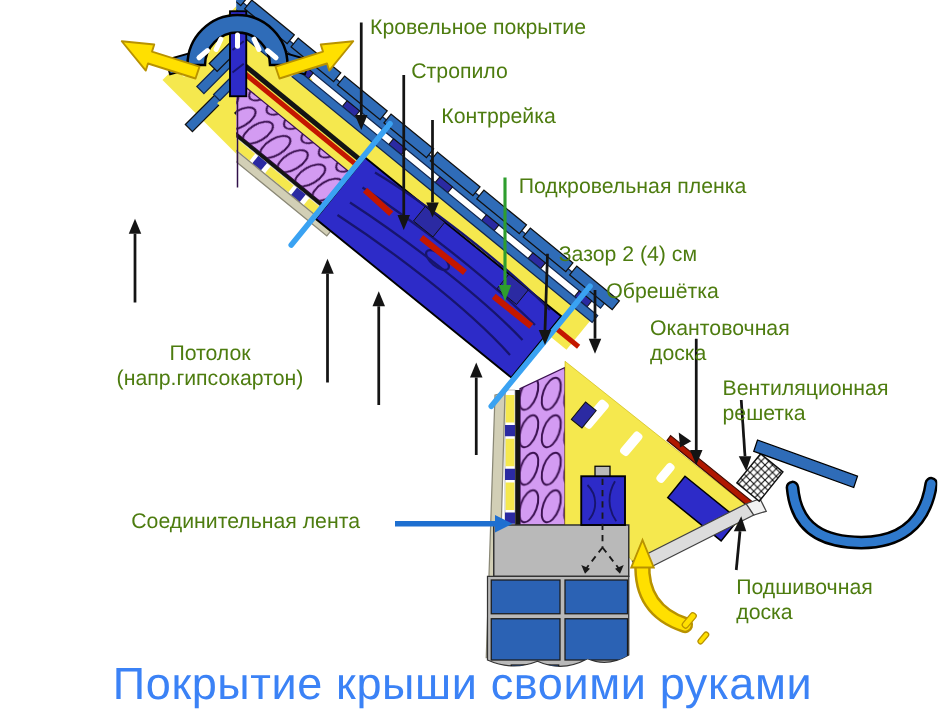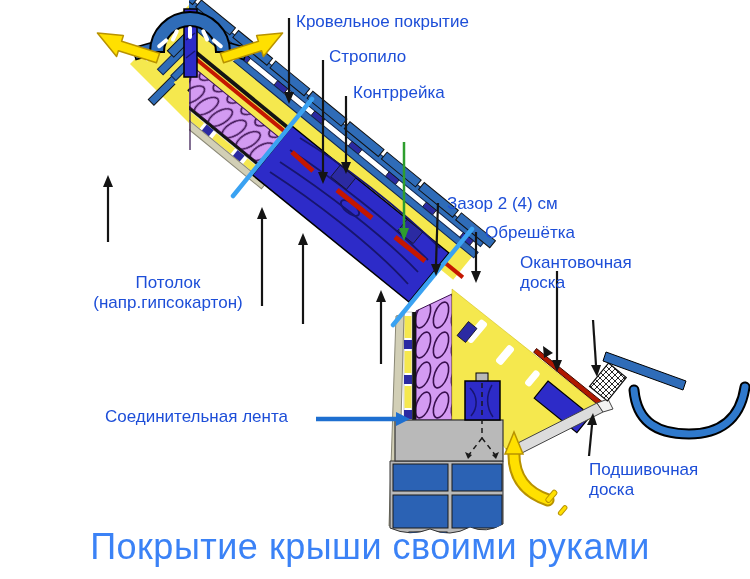--- a/index.html
+++ b/index.html
@@ -1,19 +1,19 @@
 <!DOCTYPE html>
 <html><head>
 <meta charset="utf-8">
 <style>
   html,body{margin:0;padding:0;background:#fff;}
   #stage{position:relative;width:750px;height:579px;background:#fff;overflow:hidden;
          font-family:"Liberation Sans",sans-serif;}
   #stage svg{position:absolute;left:0;top:0;}
-  .lbl{position:absolute;font:17px/1.18 "Liberation Sans",sans-serif;color:#1d4ed8;
+  .lbl{position:absolute;font:17px/1.18 "Liberation Sans",sans-serif;color:#4d7c0f;
        white-space:pre-line;}
   .lbl.center{text-align:left;}
   .lbl.right{text-align:center;}
   #main-title{position:absolute;left:0;top:527px;width:740px;text-align:center;
       font:36px/1.1 "Liberation Sans",sans-serif;color:#3b82f6;letter-spacing:0.5px;}
 </style>
 </head>
 <body>
 
 <div id="stage">
@@ -297,24 +297,27 @@
     <g>
       <line x1="316" y1="419" x2="396" y2="419" stroke="#1e6fd0" stroke-width="4.5"></line>
       <polygon points="396,412 396,426 410,419" fill="#1e6fd0"></polygon>
     </g>
   </g>
 </svg>
 
 <div class="lbl" style="left:296px;top:12px">Кровельное покрытие</div>
 <div class="lbl" style="left:329px;top:47px">Стропило</div>
 <div class="lbl" style="left:353px;top:83px">Контррейка</div>
+<div class="lbl" style="left:415px;top:139px">Подкровельная пленка</div>
 <div class="lbl" style="left:447px;top:194px">Зазор 2 (4) см</div>
 <div class="lbl" style="left:485px;top:223px">Обрешётка</div>
 <div class="lbl center" style="left:520px;top:253px;width:152px">Окантовочная
 доска</div>
+<div class="lbl center" style="left:578px;top:301px;width:160px">Вентиляционная
+решетка</div>
 <div class="lbl right" style="left:78px;top:273px;width:180px">Потолок
 (напр.гипсокартон)</div>
 <div class="lbl" style="left:105px;top:407px">Соединительная лента</div>
 <div class="lbl" style="left:589px;top:460px">Подшивочная
 доска</div>
 
 <div id="main-title">Покрытие крыши своими руками</div>
 
 </div>
 

